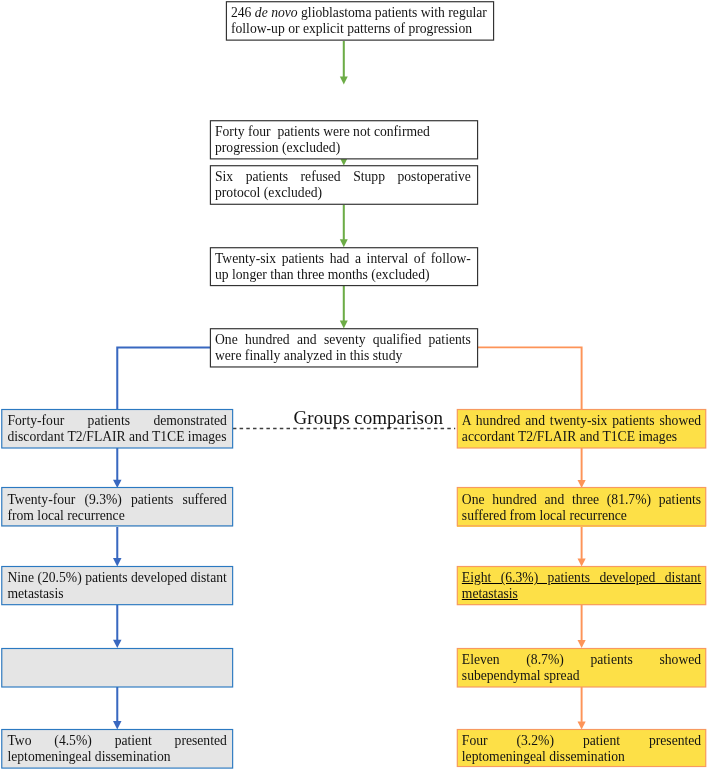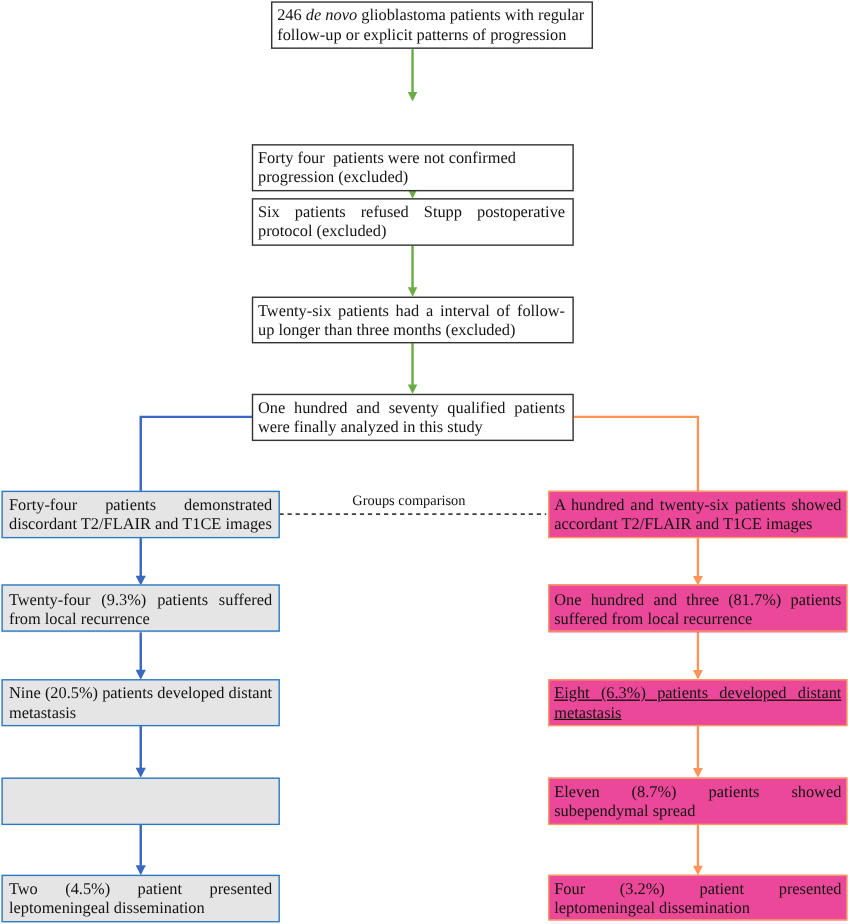--- a/index.html
+++ b/index.html
@@ -12,22 +12,22 @@
     -webkit-text-align-last:left;
     text-align-last:left;
     font-size:13.64px;
     line-height:15.9px;
     color:#131313;
     hyphens:none;
     -webkit-hyphens:none;
   }
   .box-plain{background:#ffffff;padding:4.4px 6.8px 0 5.3px;}
   .box-blue{background:#e5e5e5;padding:4.4px 6.4px 0 6.3px;}
-  .box-orange{background:#ec4899;padding:4.4px 5.1px 0 4.9px;}
-  .cmp-label{position:absolute;font-size:12px;line-height:15.9px;color:#131313;white-space:nowrap;}
+  .box-orange{background:#fde047;padding:4.4px 5.1px 0 4.9px;}
+  .cmp-label{position:absolute;font-size:19px;line-height:15.9px;color:#131313;white-space:nowrap;}
   svg#lines{position:absolute;left:0;top:0;width:708px;height:770px;}
 </style>
 </head>
 <body>
 
 <div id="canvas">
 
   <svg id="lines" xmlns="http://www.w3.org/2000/svg">
     <g>
       <path d="M343.79 40.10 L343.79 77.20" stroke="#6cac46" stroke-width="2.04" fill="none"></path>

